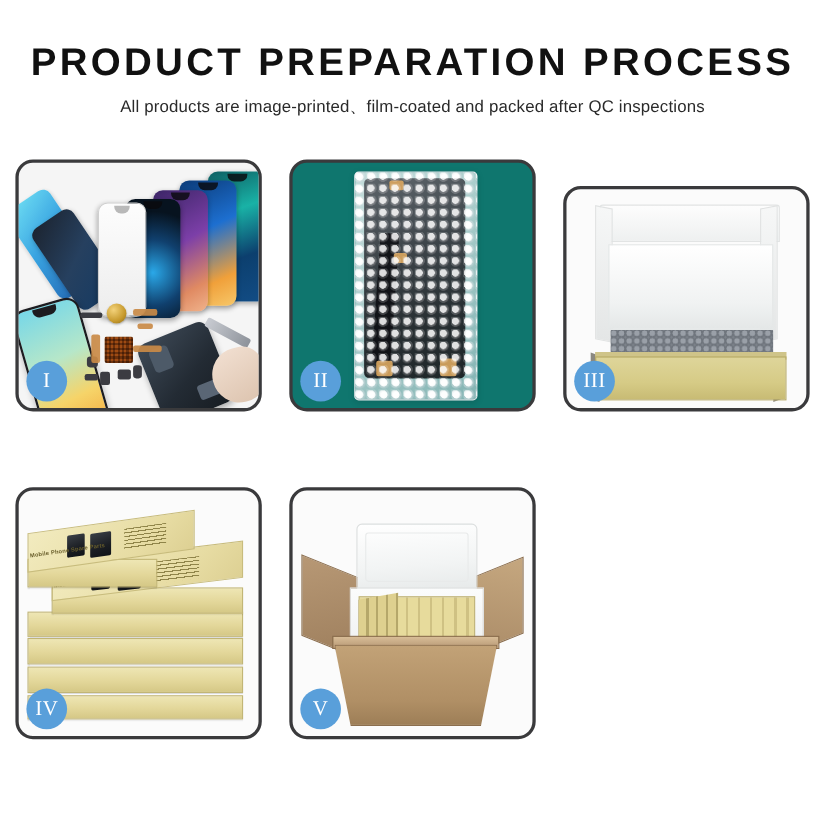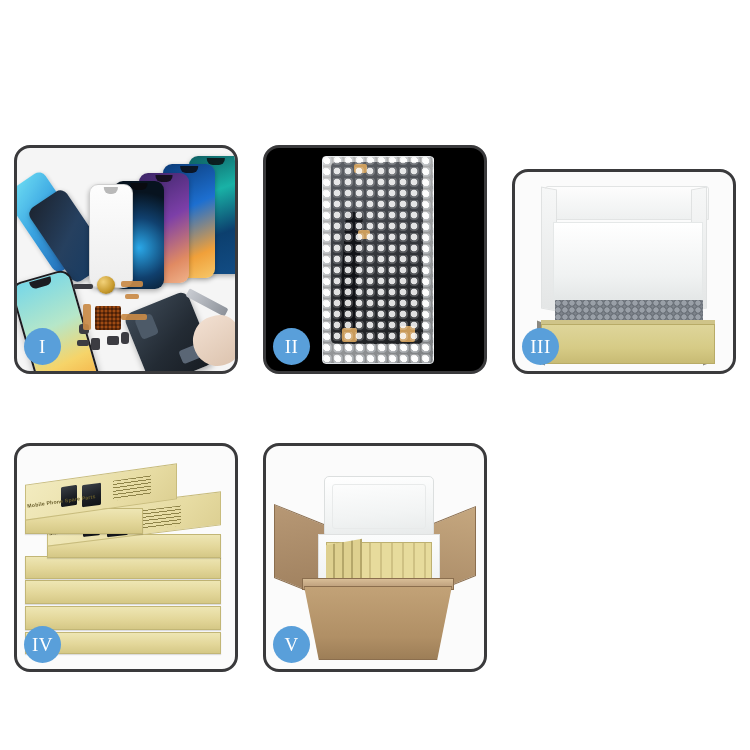--- a/index.html
+++ b/index.html
@@ -170,21 +170,21 @@
     border-radius: 2px;
   }
   .hand {
     position: absolute; right: -6px; top: 168px;
     width: 48px; height: 50px; border-radius: 50% 40% 46% 50%;
     background: linear-gradient(160deg,#f2e0d2 0%,#dcc3ae 100%);
     transform: rotate(-14deg);
   }
 
   
-  .p2 { background: #000000; }
+  .p2 { background: #0f766e; }
   .bag {
     position: absolute; left: 56px; top: 8px;
     width: 112px; height: 208px;
     background:
       radial-gradient(circle at 4px 4px, rgba(255,255,255,.95) 0 3px, rgba(210,216,222,.35) 3.5px 5px, transparent 5.5px) 0 0/11px 11px,
       linear-gradient(135deg, rgba(255,255,255,.75), rgba(226,231,236,.55));
     border: 1px solid #dfe3e7;
     border-radius: 4px;
     box-shadow: 0 2px 6px rgba(0,0,0,.12);
   }
@@ -369,20 +369,24 @@
   }
   .c6-tape {
     position: absolute; background: #a8875d; opacity: .85; border-radius: 1px;
   }
 </style>
 </head>
 <body>
 
 <div class="page">
 
+  <div class="header">
+    <div class="title">PRODUCT PREPARATION PROCESS</div>
+    <div class="subtitle">All products are image-printed、film-coated and packed after QC inspections</div>
+  </div>
 
   <div class="grid">
 
     <div class="panel p1">
       <div class="scene">
         <div class="film"></div>
         <div class="film2"></div>
         <div class="scr s5"></div>
         <div class="scr s4"></div>
         <div class="scr s3"></div>

